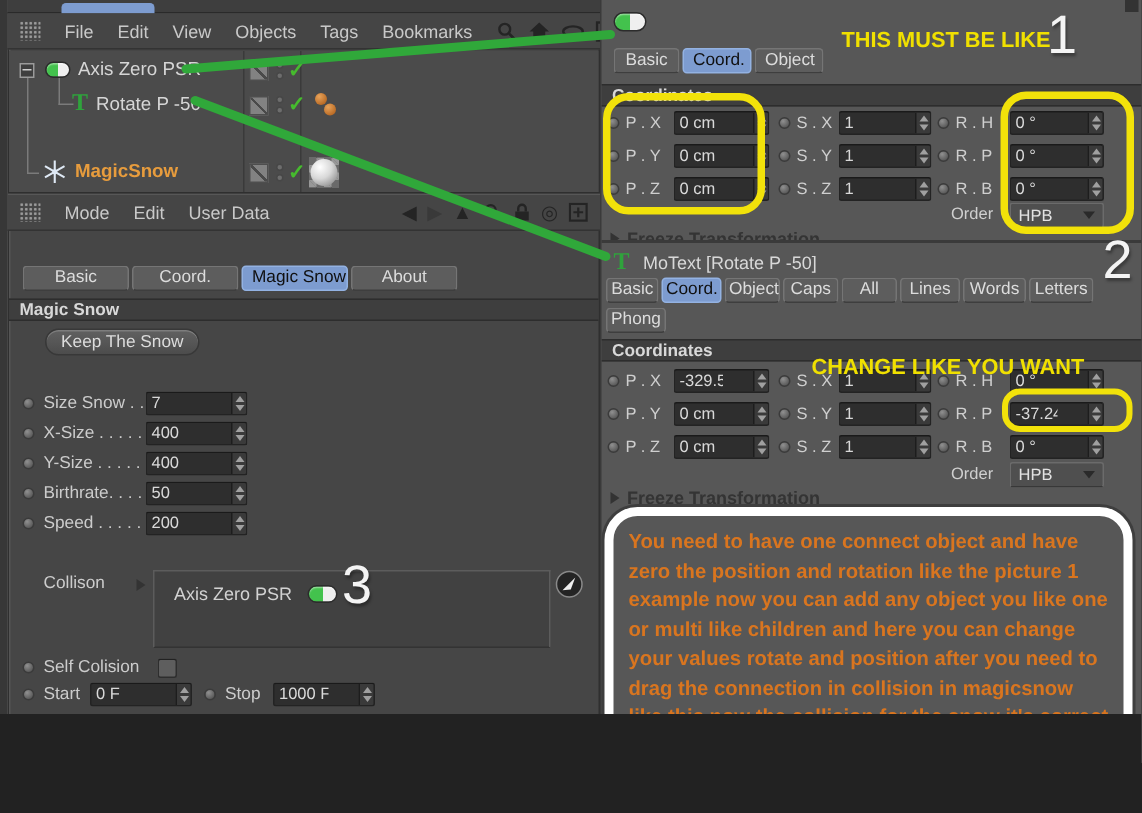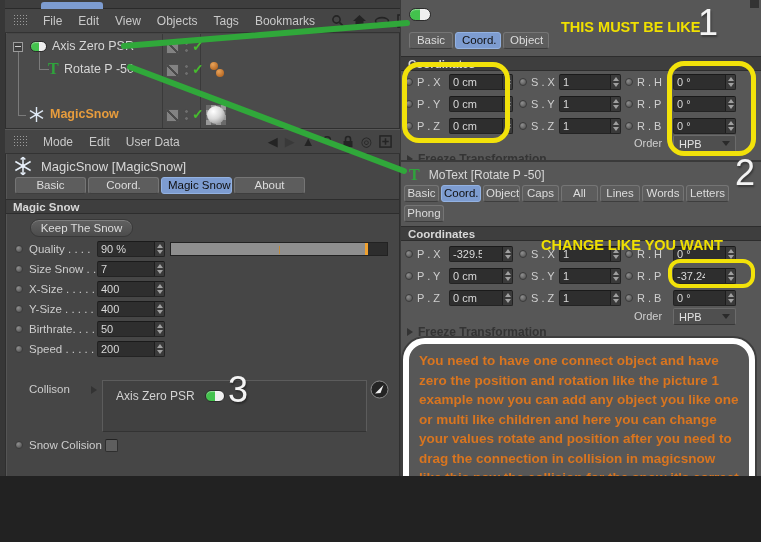--- a/index.html
+++ b/index.html
@@ -264,63 +264,32 @@
           </svg>
         <span class="glyph-icon">◎</span>
         <svg width="13" height="13" viewBox="0 0 14 14">
             <rect x="1" y="1" width="12" height="12" fill="none" stroke="#242424" stroke-width="1.6"></rect>
             <line x1="7" y1="3.5" x2="7" y2="10.5" stroke="#242424" stroke-width="1.6"></line>
             <line x1="3.5" y1="7" x2="10.5" y2="7" stroke="#242424" stroke-width="1.6"></line>
           </svg>
       </span>
     </div>
 
-    <div class="am-title">
-      <svg width="20" height="20" viewBox="0 0 17 17">
-        <g stroke="#e6eef8" stroke-width="1.3">
-            <line x1="8.5" y1="1" x2="8.5" y2="16"></line>
-            <line x1="2" y1="4.7" x2="15" y2="12.3"></line>
-            <line x1="15" y1="4.7" x2="2" y2="12.3"></line>
-            <line x1="8.5" y1="1" x2="6.5" y2="3"></line>
-            <line x1="8.5" y1="1" x2="10.5" y2="3"></line>
-            <line x1="8.5" y1="16" x2="6.5" y2="14"></line>
-            <line x1="8.5" y1="16" x2="10.5" y2="14"></line>
-          </g>
-        <circle cx="8.5" cy="8.5" r="1.6" fill="#e6eef8"></circle>
-      </svg>
-      <span>MagicSnow [MagicSnow]</span>
-    </div>
 
     <div class="am-tabs">
       <span class="tab">Basic</span>
       <span class="tab">Coord.</span>
       <span class="tab sel">Magic Snow</span>
       <span class="tab">About</span>
     </div>
 
     <div class="group-header">Magic Snow</div>
 
     <button class="keep-btn">Keep The Snow</button>
 
-    <div class="arow" style="top:111px">
-      <span class="pdot"></span>
-      <span class="alabel">Quality  . . . .</span>
-      <span class="field" style="left:92px; width:68px; top:0">
-          <span class="fv">90 %</span>
-          <span class="stepper">
-            <i class="up"></i>
-            <i class="dn"></i>
-          </span>
-        </span>
-      <span class="slider">
-          <span class="fill"></span>
-          <span class="mid"></span>
-          <span class="thumb"></span>
-        </span>
-    </div>
     <div class="arow" style="top:131px">
       <span class="pdot"></span>
       <span class="alabel">Size Snow . .</span>
       <span class="field" style="left:92px; width:68px; top:0">
           <span class="fv">7</span>
           <span class="stepper">
             <i class="up"></i>
             <i class="dn"></i>
           </span>
         </span>
@@ -380,24 +349,44 @@
         <span class="capsule" style="width:20px; height:12px;"></span>
       </div>
     </div>
     <svg class="pick-circle" width="19" height="19" viewBox="0 0 19 19">
       <circle cx="9.5" cy="9.5" r="8.5" fill="#242424" stroke="#8a8a8a" stroke-width="1"></circle>
       <polygon points="5,13.5 13.5,5 10.5,13" fill="#efefef"></polygon>
     </svg>
 
     <div class="arow" style="top:307px">
       <span class="pdot"></span>
-      <span class="alabel">Snow Colision</span>
+      <span class="alabel">Self Colision</span>
       <span class="checkbox" style="left:100px; top:2px;"></span>
     </div>
 
+    <div class="arow" style="top:325px">
+      <span class="pdot"></span>
+      <span class="alabel">Start</span>
+      <span class="field" style="left:55px; width:68px; top:0">
+          <span class="fv">0 F</span>
+          <span class="stepper">
+            <i class="up"></i>
+            <i class="dn"></i>
+          </span>
+        </span>
+      <span class="pdot" style="left:131px"></span>
+      <span class="alabel" style="left:145px">Stop</span>
+      <span class="field" style="left:177px; width:68px; top:0">
+          <span class="fv">1000 F</span>
+          <span class="stepper">
+            <i class="up"></i>
+            <i class="dn"></i>
+          </span>
+        </span>
+    </div>
 
 
     <div class="divider"></div>
 
   </section>
 
   <div class="right">
     <div class="corner-notch"></div>
 
     <div class="connect-sec">

